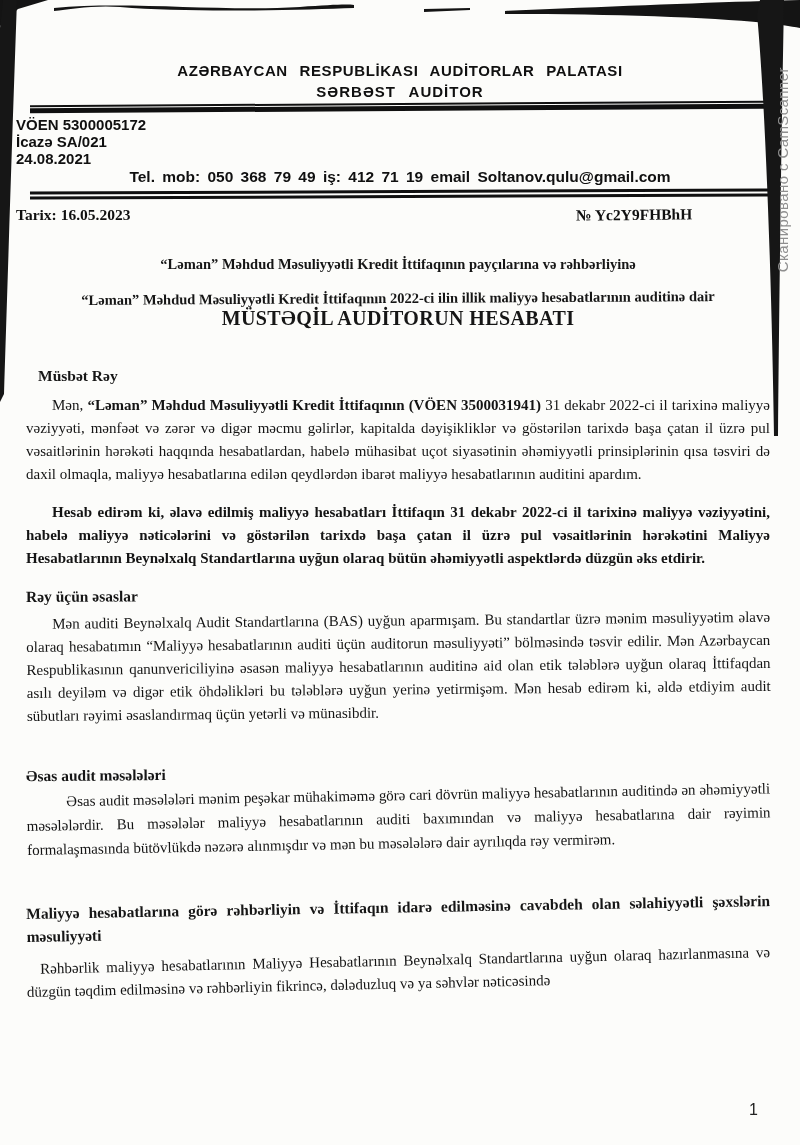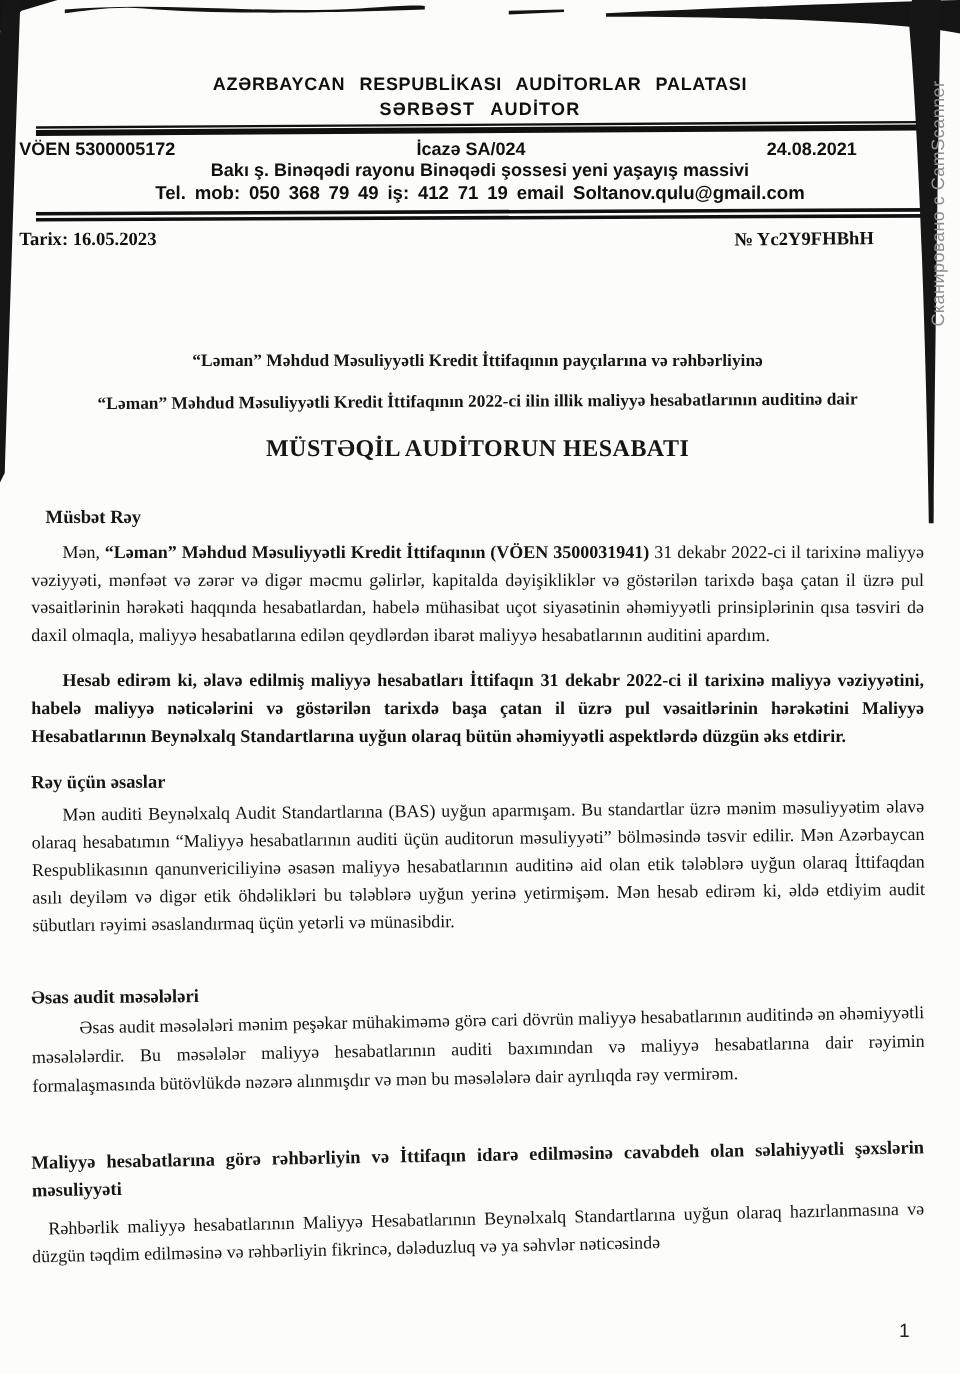--- a/index.html
+++ b/index.html
@@ -19,35 +19,35 @@
     letter-spacing:.4px;white-space:nowrap;
   }
   
   .letterhead{position:relative;z-index:2;padding-top:46px;text-align:center;
     font-family:"Liberation Sans", sans-serif;font-weight:bold;color:#101010;margin-top:14px;}
   .lh-org{font-size:15px;letter-spacing:.6px;word-spacing:7px;line-height:21px;}
   .lh-role{font-size:15px;letter-spacing:1px;word-spacing:8px;line-height:21px;}
   .lh-name{font-size:17px;line-height:24px;}
   .rule1{height:5px;background:#101010;margin:3px 34px 0 30px;transform:rotate(-.35deg);border-top:1px solid #fcfcfa;box-shadow:0 -2px 0 #101010;}
   .info-row{display:flex;justify-content:space-between;align-items:baseline;
-    padding:5px 86px 0 16px;font-size:15px;}
+    padding:5px 86px 0 16px;font-size:15px;flex-direction:column;}
   .lh-addr{font-size:15px;line-height:18px;margin-top:1px;}
   .lh-tel{font-size:15.5px;line-height:20px;word-spacing:3px;}
   .rule2{height:8px;border-top:3px solid #101010;border-bottom:3px solid #101010;
     margin:3px 28px 0 30px;box-sizing:border-box;transform:rotate(-.25deg);}
   .date-row{display:flex;justify-content:space-between;align-items:baseline;
-    padding:8px 72px 0 16px;font-family:"Liberation Serif", serif;font-weight:bold;
+    padding:8px 108px 0 16px;font-family:"Liberation Serif", serif;font-weight:bold;
     font-size:15.5px;color:#101010;}
   .date-row .docnum{transform:rotate(-.6deg);}
   
   .doc-body{position:relative;z-index:2;padding:0 30px 0 26px;}
   .addressee{text-align:center;font-weight:bold;font-size:14.5px;}
-  .addr1{margin-top:84px;}
+  .addr1{margin-top:32px;}
   .addr2{margin-top:17px;transform:rotate(-.35deg);}
-  .doc-title{text-align:center;font-weight:bold;font-size:20px;letter-spacing:.4px;margin-top:19px;}
+  .doc-title{text-align:center;font-weight:bold;font-size:20px;letter-spacing:.4px;}
   .sec-h{font-weight:bold;font-size:15.5px;}
   .para{font-size:15px;line-height:23px;text-align:justify;text-indent:26px;color:#141414;}
   .h-opinion{margin-top:37px;padding-left:12px;}
   .p1{margin-top:9px;}
   .p2{margin-top:11px;font-weight:bold;}
   .h-basis{margin-top:16px;transform:rotate(-.3deg);}
   .p3{margin-top:9px;transform:rotate(-.55deg);transform-origin:left top;}
   .h-kam{margin-top:36px;transform:rotate(-.5deg);}
   .p4{margin-top:8px;text-indent:40px;transform:rotate(-1.05deg);transform-origin:left top;line-height:24px;}
   .h-resp{margin-top:40px;font-weight:bold;font-size:15.5px;line-height:23px;text-align:justify;
@@ -73,24 +73,23 @@
   <div class="watermark">
     <span>Сканировано с CamScanner</span>
   </div>
 
   <div class="letterhead">
     <div class="lh-org">AZƏRBAYCAN  RESPUBLİKASI  AUDİTORLAR  PALATASI</div>
     <div class="lh-role">SƏRBƏST  AUDİTOR</div>
     <div class="rule1"></div>
     <div class="info-row">
       <span>VÖEN 5300005172</span>
-      <span>İcazə  SA/024</span>
+      <span>İcazə  SA/021</span>
       <span>24.08.2021</span>
     </div>
-    <div class="lh-addr">Bakı ş. Binəqədi rayonu Binəqədi şossesi yeni yaşayış massivi</div>
     <div class="lh-tel">Tel. mob: 050 368 79 49   iş: 412 71 19  email   Soltanov.qulu@gmail.com</div>
     <div class="rule2"></div>
     <div class="date-row">
       <span>Tarix:  16.05.2023</span>
       <span class="docnum">№ Yc2Y9FHBhH</span>
     </div>
   </div>
 
   <div class="doc-body">
     <div class="addressee addr1">“Ləman” Məhdud Məsuliyyətli Kredit İttifaqının payçılarına və rəhbərliyinə</div>

